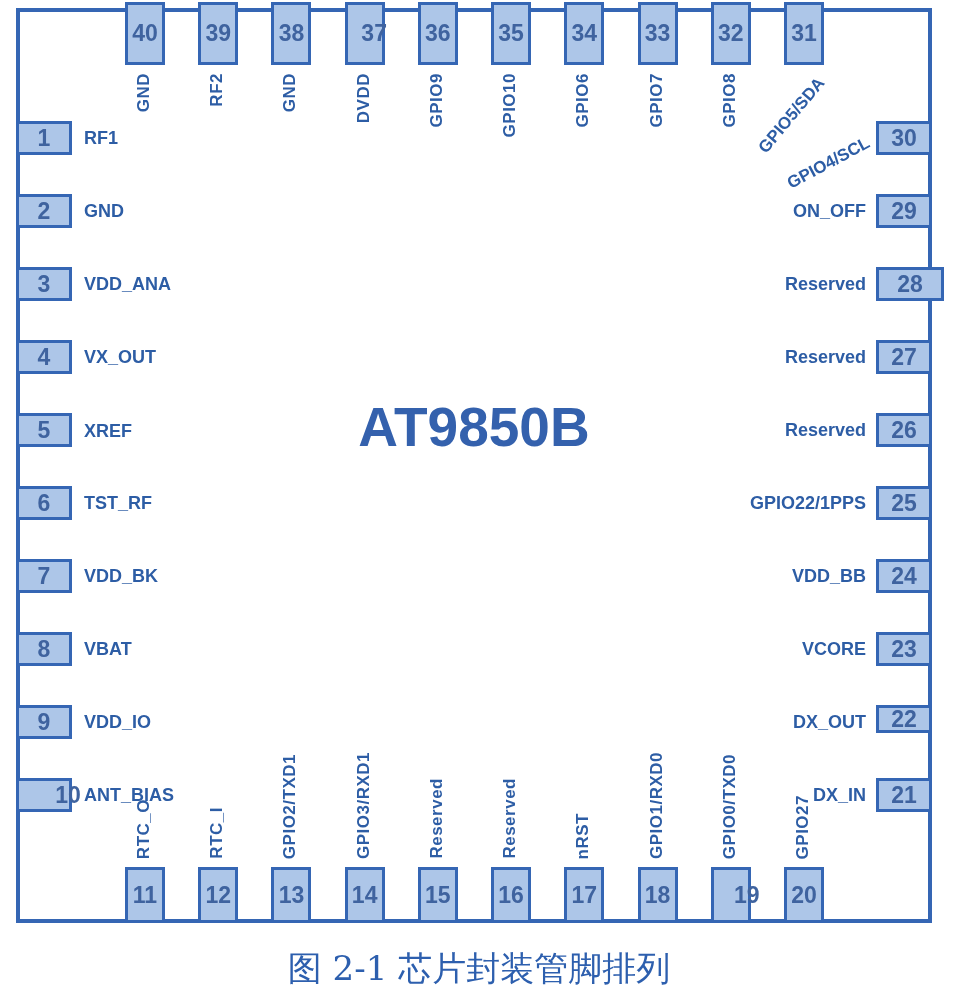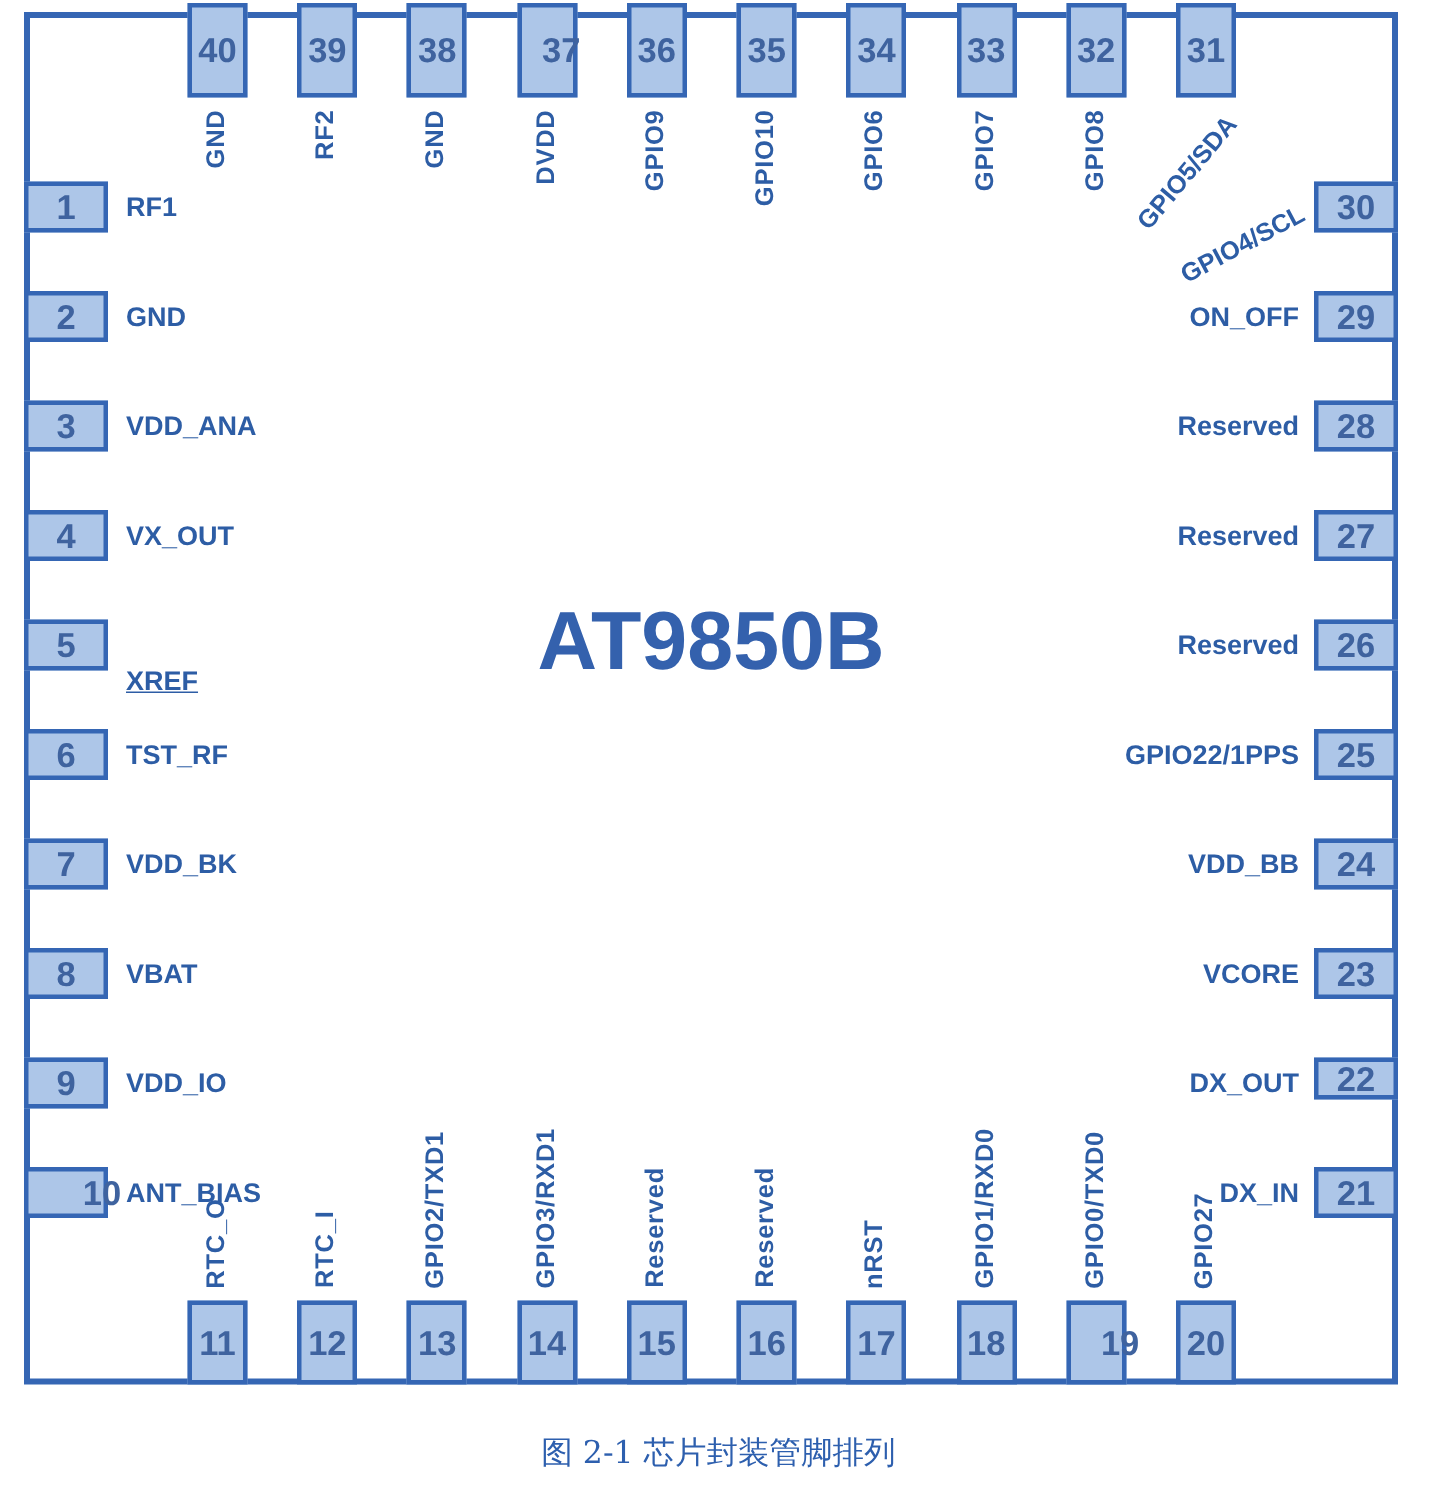--- a/index.html
+++ b/index.html
@@ -43,21 +43,21 @@
     color:var(--label-blue);font-size:17px;font-weight:700;
     transform-origin:100% 50%;
   }
   .chip-title{
     position:absolute;left:16px;top:398px;width:916px;text-align:center;
     color:var(--title-blue);font-size:55px;font-weight:700;line-height:58px;
     letter-spacing:0px;
   }
   .caption{
     position:absolute;left:0;top:948px;width:958px;text-align:center;
-    color:var(--caption-blue);font-size:21px;line-height:40px;
+    color:var(--caption-blue);font-size:34px;line-height:40px;
     font-family:"DejaVu Serif","Liberation Serif",serif;
   }
 </style>
 </head>
 <body>
 
 <div class="figure">
   <div class="chip-outline"></div>
   <div class="chip-title">AT9850B</div>
   <div id="pins">
@@ -73,21 +73,21 @@
         <span class="num">3</span>
       </div>
       <div class="hlabel" style="left: 84px; top: 273px;">VDD_ANA</div>
       <div class="pad" style="left: 16px; top: 340px; width: 56px; height: 34px;">
         <span class="num">4</span>
       </div>
       <div class="hlabel" style="left: 84px; top: 346px;">VX_OUT</div>
       <div class="pad" style="left: 16px; top: 413px; width: 56px; height: 34px;">
         <span class="num">5</span>
       </div>
-      <div class="hlabel" style="left: 84px; top: 443px; text-decoration: underline;">XREF</div>
+      <div class="hlabel" style="left: 84px; top: 420px;">XREF</div>
       <div class="pad" style="left: 16px; top: 486px; width: 56px; height: 34px;">
         <span class="num">6</span>
       </div>
       <div class="hlabel" style="left: 84px; top: 492px;">TST_RF</div>
       <div class="pad" style="left: 16px; top: 559px; width: 56px; height: 34px;">
         <span class="num">7</span>
       </div>
       <div class="hlabel" style="left: 84px; top: 565px;">VDD_BK</div>
       <div class="pad" style="left: 16px; top: 632px; width: 56px; height: 34px;">
         <span class="num">8</span>
@@ -102,21 +102,21 @@
       </div>
       <div class="hlabel" style="left: 84px; top: 784px;">ANT_BIAS</div>
       <div class="pad" style="left: 876px; top: 121px; width: 56px; height: 34px;">
         <span class="num">30</span>
       </div>
       <div class="dlabel" style="right: 89px; top: 132px; transform: rotate(-28deg);">GPIO4/SCL</div>
       <div class="pad" style="left: 876px; top: 194px; width: 56px; height: 34px;">
         <span class="num">29</span>
       </div>
       <div class="hlabel right" style="right: 92px; top: 200px;">ON_OFF</div>
-      <div class="pad" style="left: 876px; top: 267px; width: 56px; height: 34px;">
+      <div class="pad" style="left: 876px; top: 267px; width: 68px; height: 34px;">
         <span class="num">28</span>
       </div>
       <div class="hlabel right" style="right: 92px; top: 273px;">Reserved</div>
       <div class="pad" style="left: 876px; top: 340px; width: 56px; height: 34px;">
         <span class="num">27</span>
       </div>
       <div class="hlabel right" style="right: 92px; top: 346px;">Reserved</div>
       <div class="pad" style="left: 876px; top: 413px; width: 56px; height: 34px;">
         <span class="num">26</span>
       </div>

